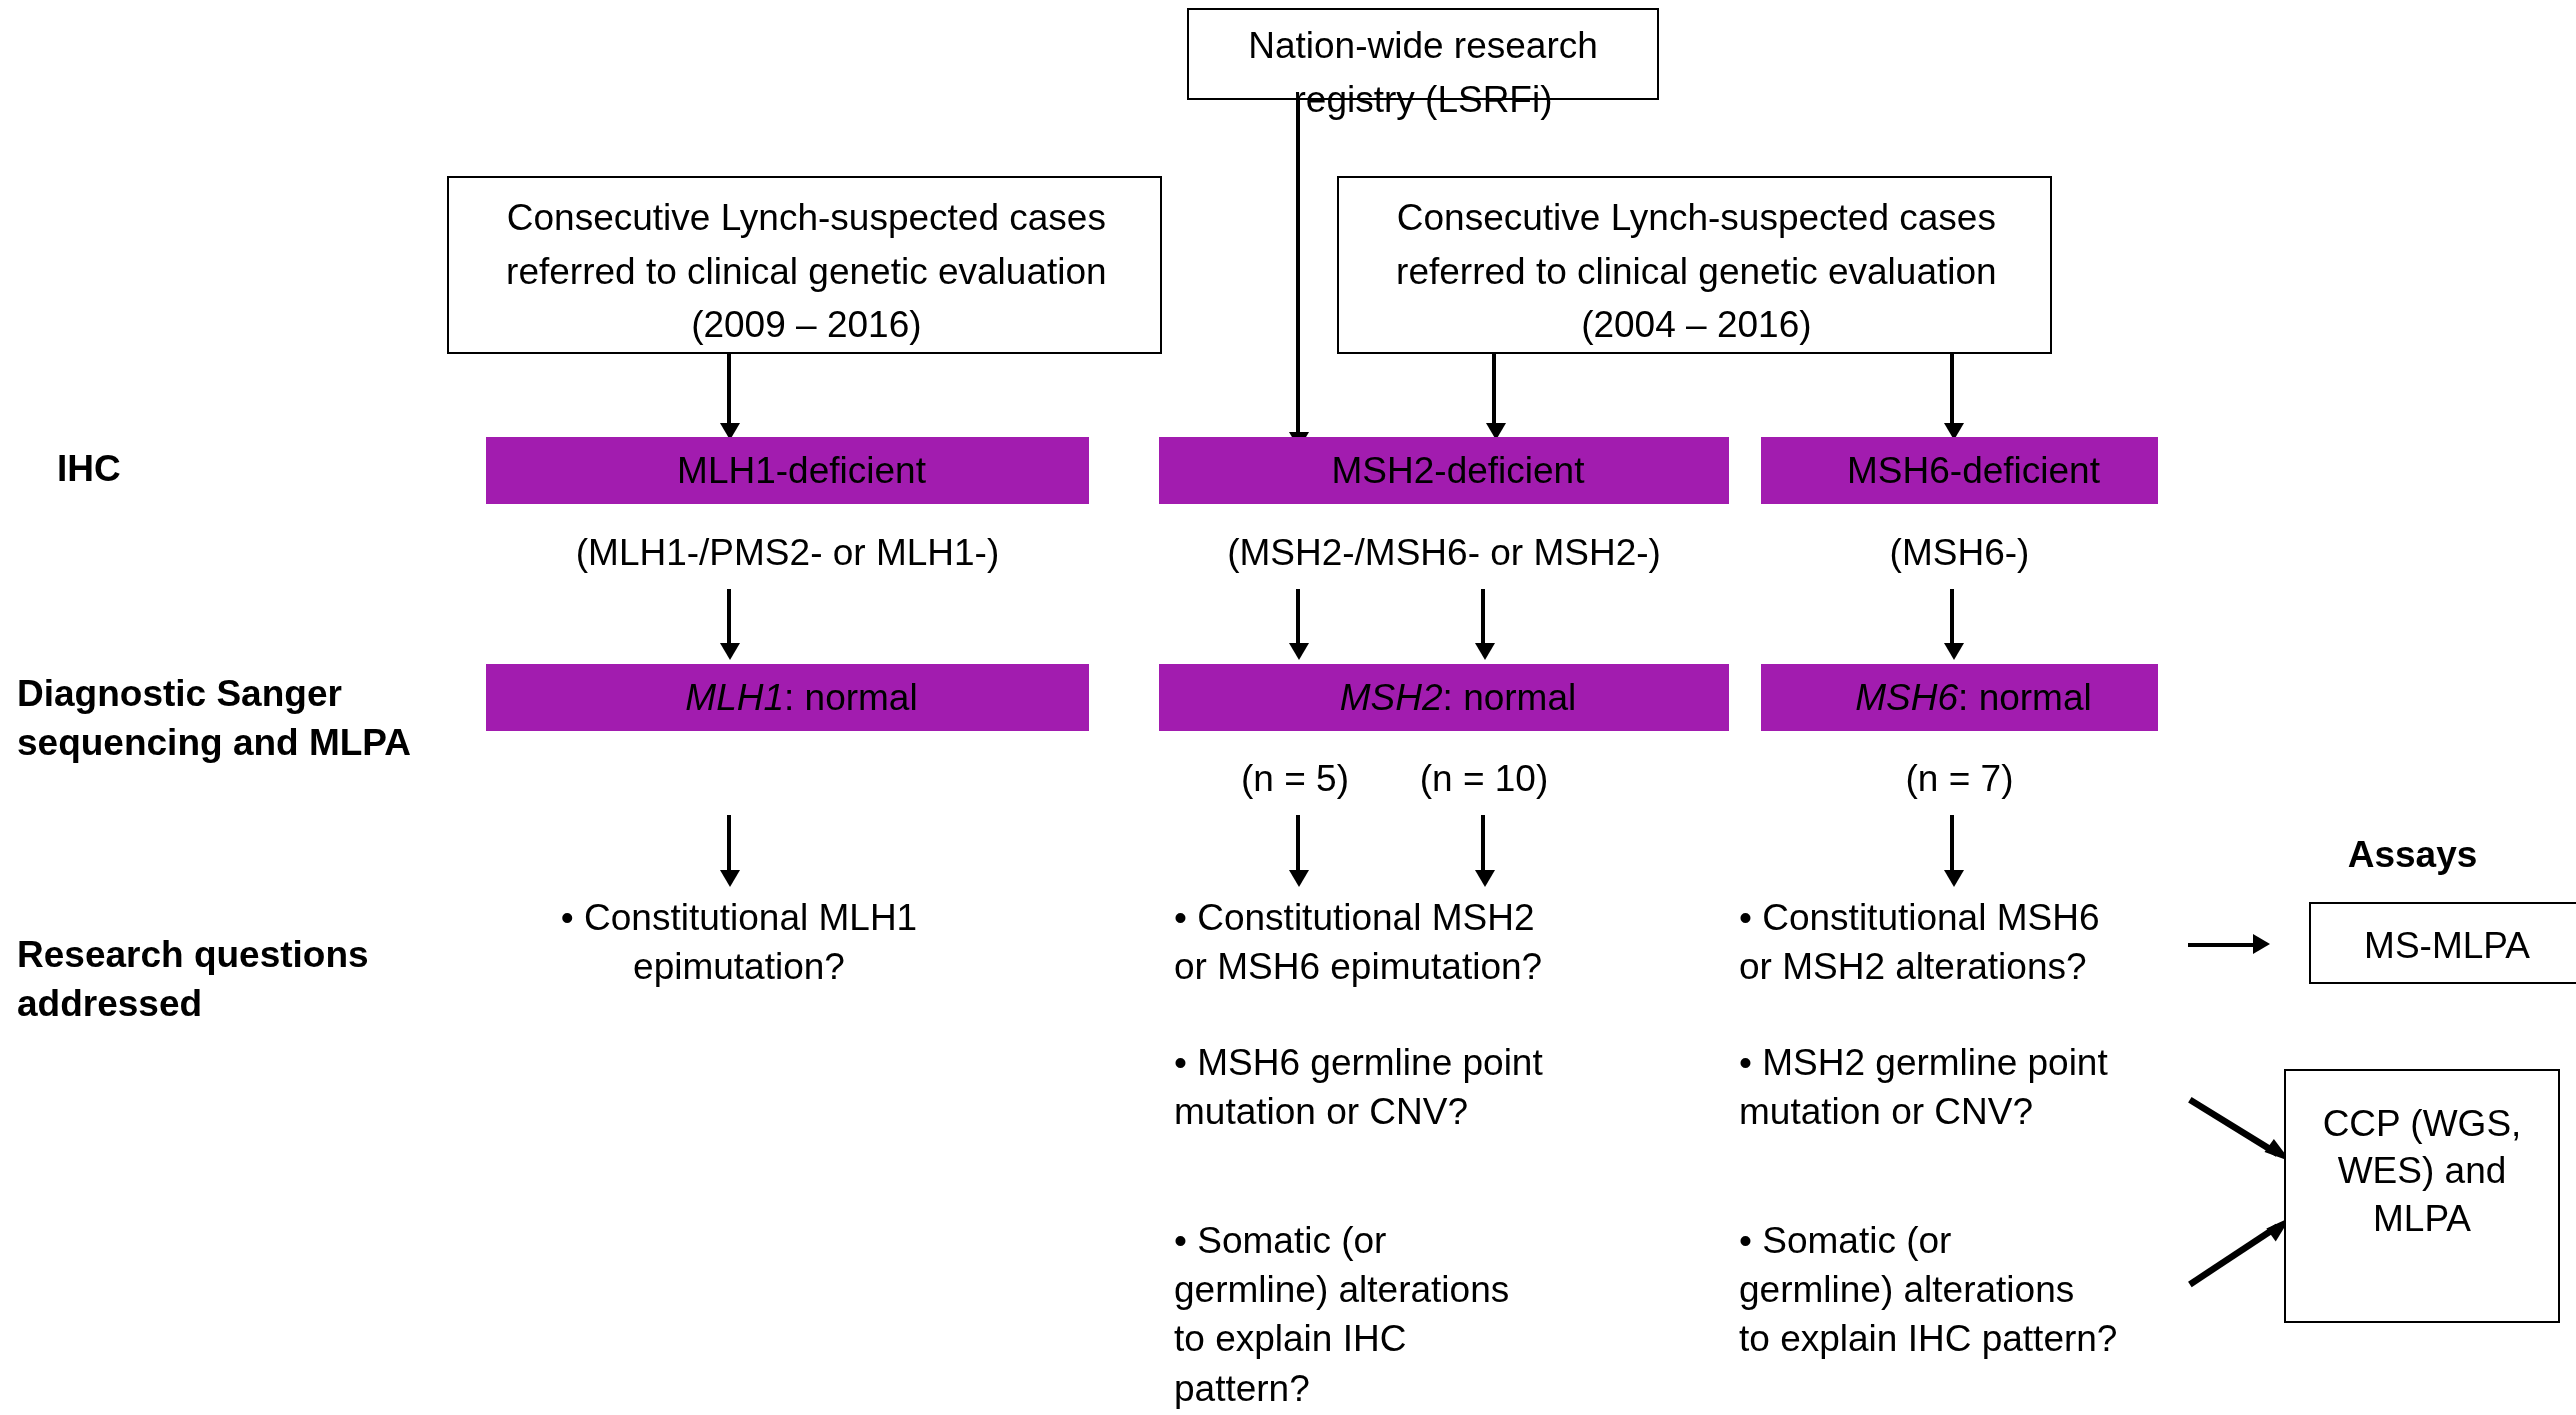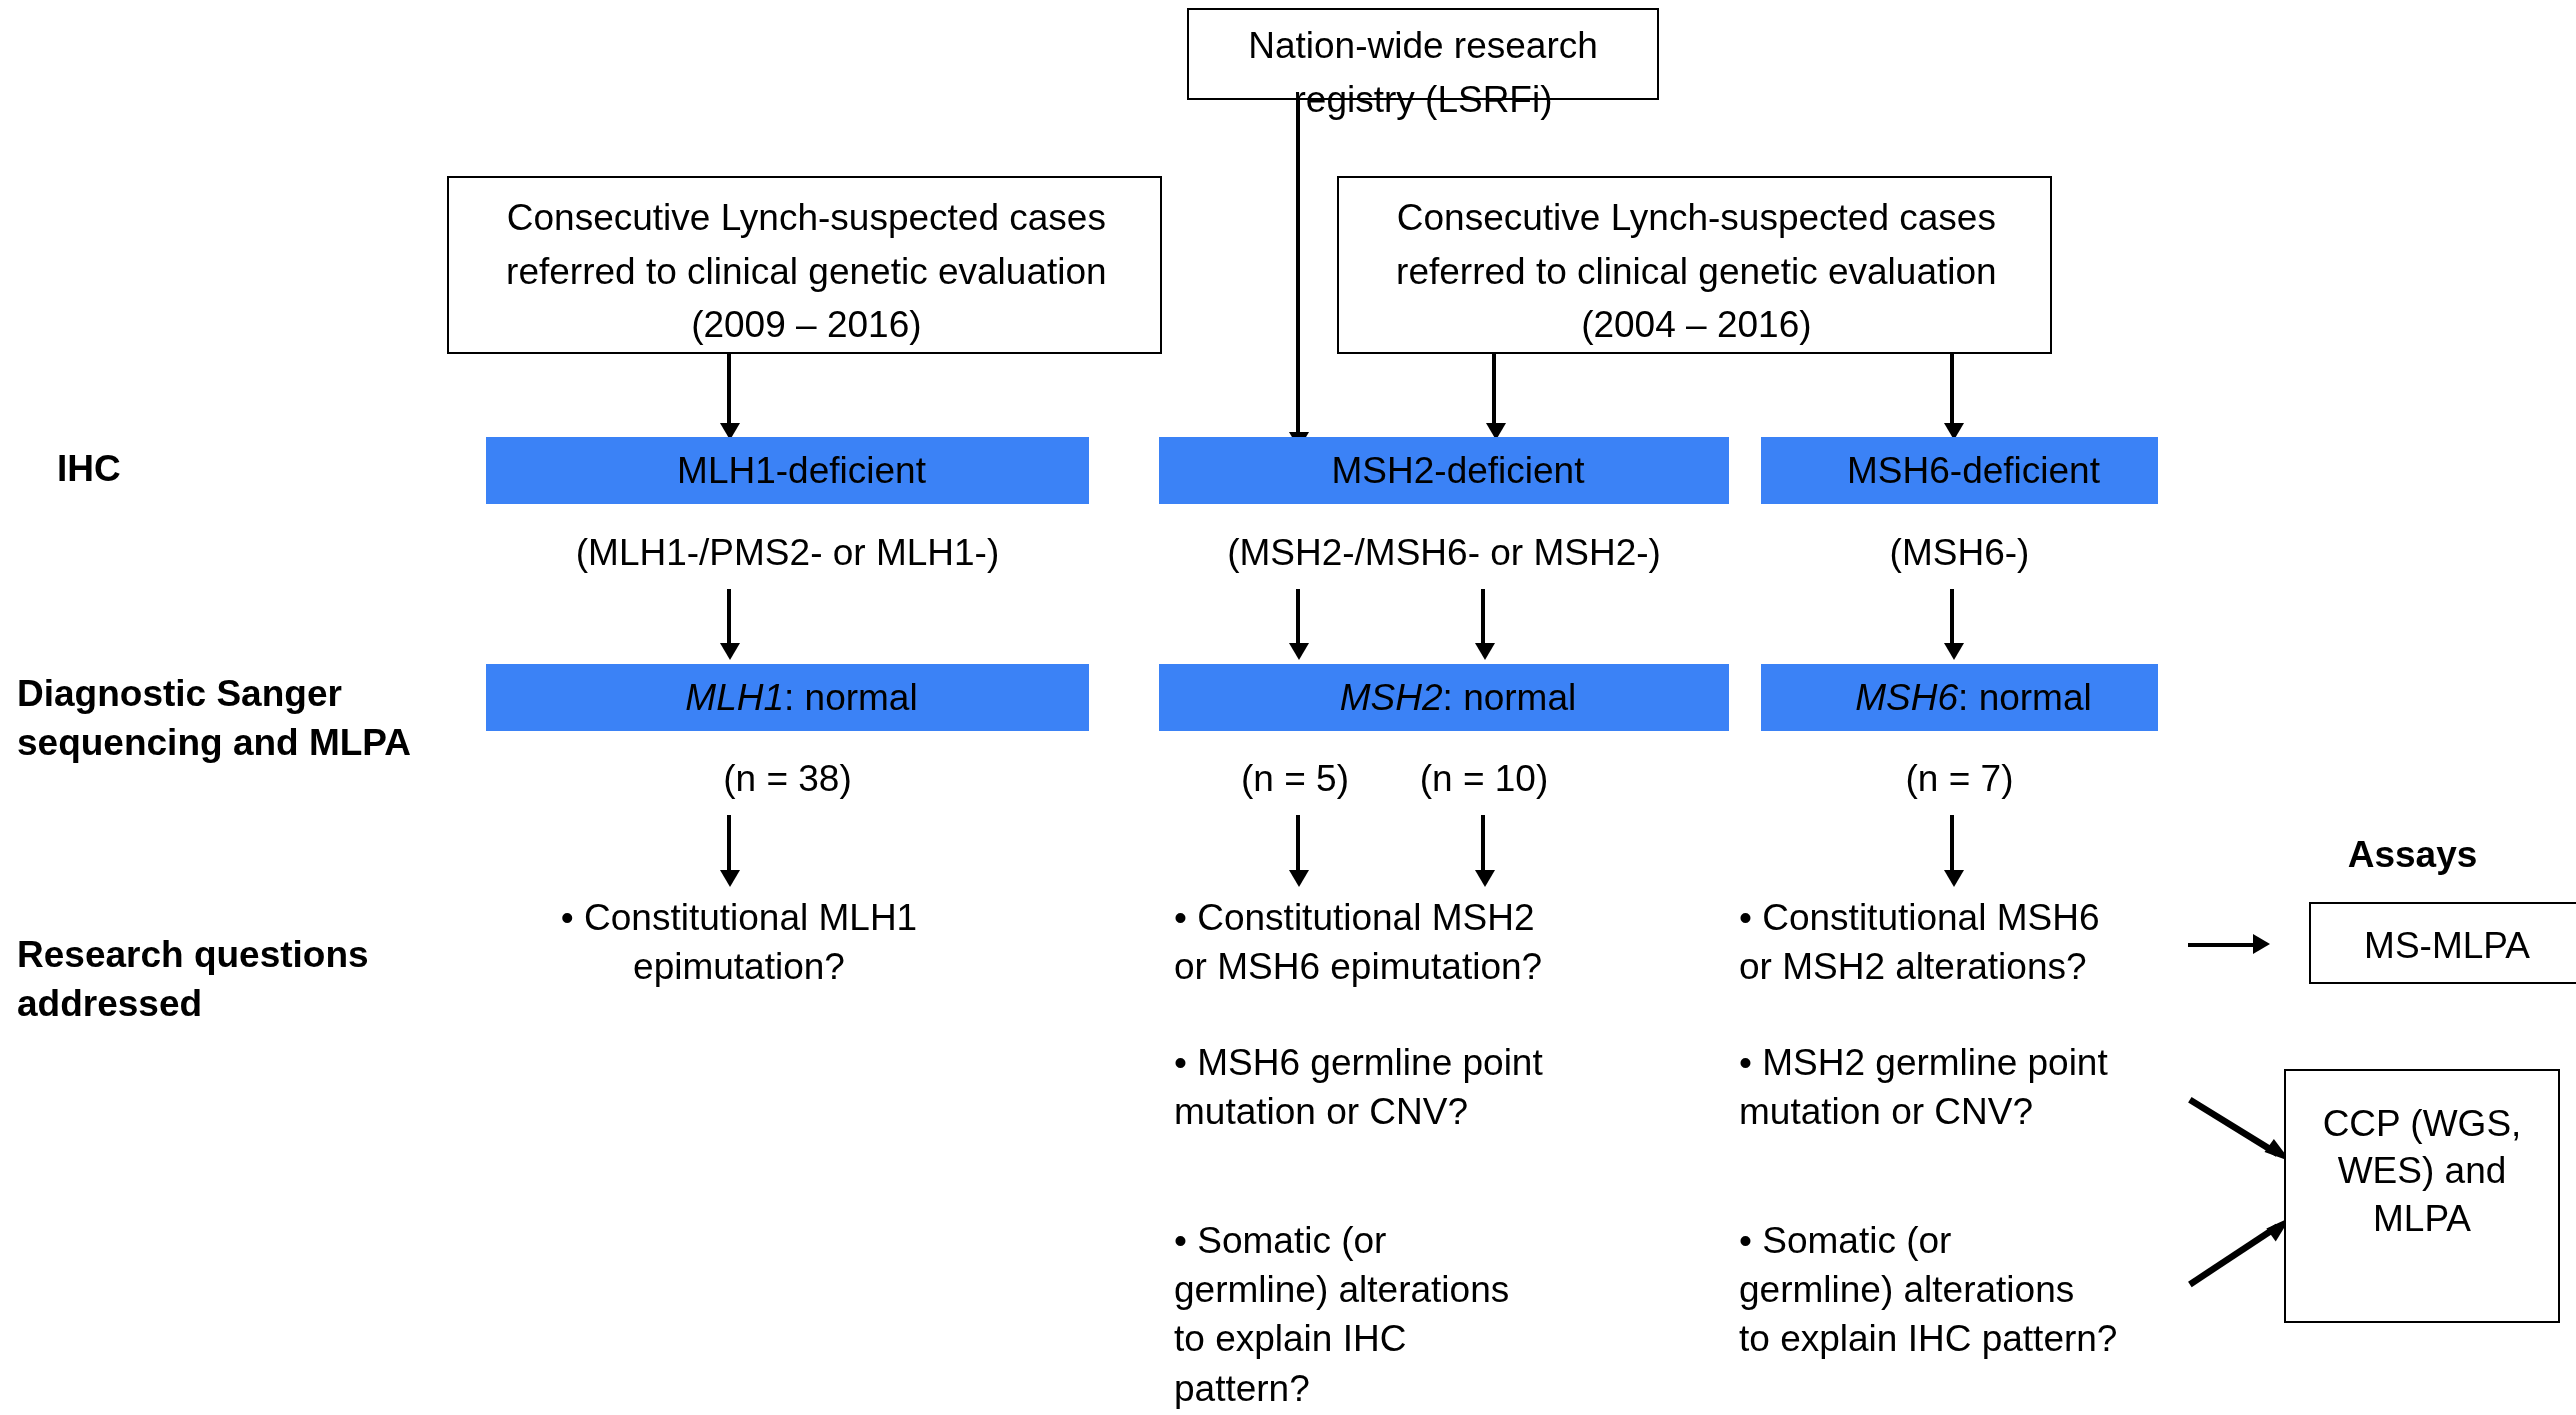--- a/index.html
+++ b/index.html
@@ -28,21 +28,21 @@
     font-size: 37px;
     line-height: 1.45;
     padding: 13px 18.7px 13px 22.4px;
     text-align: center;
   }
   .obox.center { text-align: center; padding-left: 9.4px; padding-right: 9.4px; }
 
   
   .gbox {
     position: absolute;
-    background: #3b82f6;
+    background: #a21caf;
     box-sizing: border-box;
     font-size: 37px;
     line-height: 1.0;
     display: flex;
     align-items: center;
     justify-content: center;
     text-align: left;
     padding-left: 28px;
   }
 
@@ -155,21 +155,20 @@
   </div>
   <div class="gbox" style="left:1159px; top:664px; width:570px; height:67px;">
     <span class="ital">MSH2</span>
       <span>: normal</span>
   </div>
   <div class="gbox" style="left:1761px; top:664px; width:397px; height:67px;">
     <span class="ital">MSH6</span>
       <span>: normal</span>
   </div>
 
-  <div class="txt center" style="left:486px; top:754px; width:603px;">(n = 38)</div>
   <div class="txt center" style="left:1169px; top:754px; width:252px;">(n = 5)</div>
   <div class="txt center" style="left:1358px; top:754px; width:252px;">(n = 10)</div>
   <div class="txt center" style="left:1761px; top:754px; width:397px;">(n = 7)</div>
 
   <div class="vline" style="left:727px; top:815px; height:62px;"></div>
   <div class="arrowhead" style="left:720px; top:870px;"></div>
 
   <div class="vline" style="left:1296px; top:815px; height:62px;"></div>
   <div class="arrowhead" style="left:1289px; top:870px;"></div>
 

